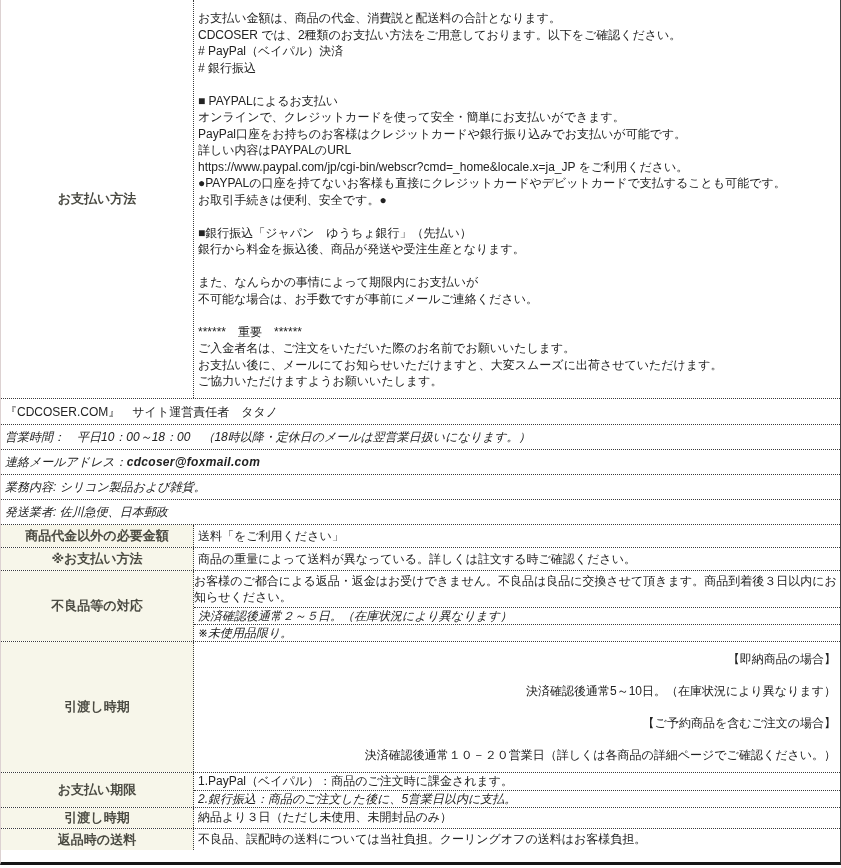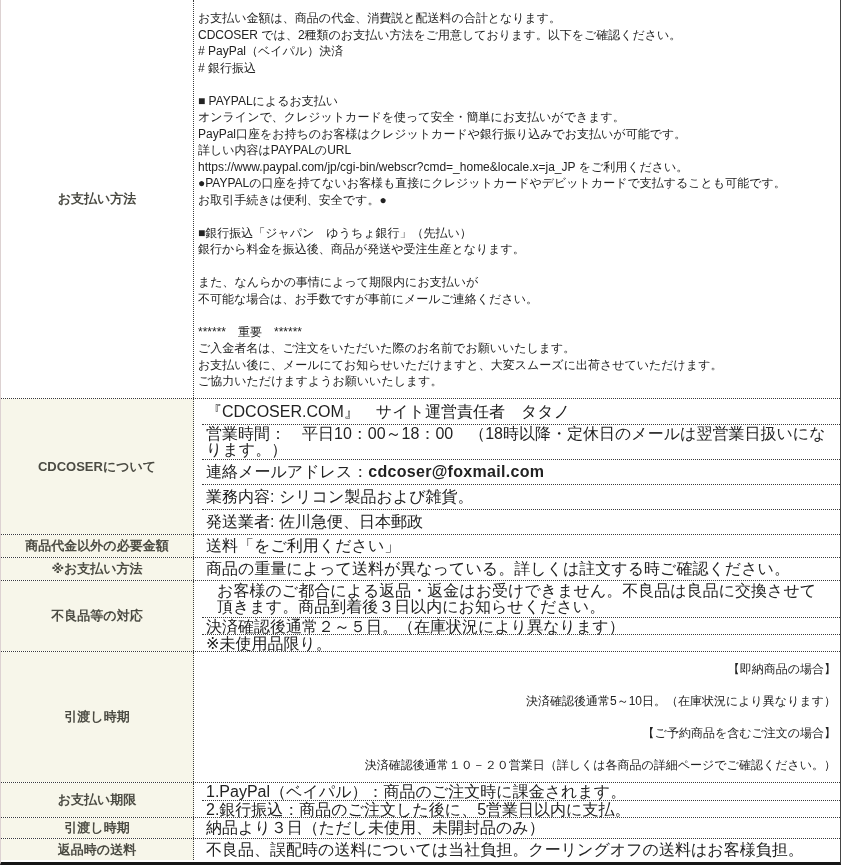--- a/index.html
+++ b/index.html
@@ -38,32 +38,31 @@
   .textblock {
     white-space:pre-wrap;
     font-size:12px;
     line-height:16.5px;
     padding:10px 4px;
     overflow:hidden;
   }
   .row.r-payment { height:398px; }
   .row.r-delivery .textblock { padding:9px 4px; line-height:16px;text-align:right; }
   .subcell {
-    font-size:16px;
+    font-size:12px;
     line-height:16px;
     padding:1px 4px;
     display:flex;
     align-items:center;
     min-height:25px;
     flex-wrap:wrap;
-    margin-left:8px;
   }
-  .subcell + .subcell { border-top:1px dotted #3a3a3a; }
+  .subcell + .subcell { border-top:1px dotted #3a3a3a;font-style:italic; }
   .subcell.tight { min-height:17px; padding:0 4px; line-height:15px; }
-  .subcell.first-tall { min-height:36px; display:block; padding:2px 15px 1px; }
+  .subcell.first-tall { min-height:36px; display:block; padding:2px 0 1px; }
   .subcell.single { min-height:22px; }
   .email { font-weight:bold; letter-spacing:0.3px; }
 </style>
 </head>
 <body>
 
 <div class="policy-table">
 
   <section class="row r-payment">
     <div class="label-cell white">お支払い方法</div>
@@ -88,21 +87,20 @@
 不可能な場合は、お手数ですが事前にメールご連絡ください。
 
 ******　重要　******
 ご入金者名は、ご注文をいただいた際のお名前でお願いいたします。
 お支払い後に、メールにてお知らせいただけますと、大変スムーズに出荷させていただけます。
 ご協力いただけますようお願いいたします。</div>
     </div>
   </section>
 
   <section class="row">
-    <div class="label-cell">CDCOSERについて</div>
     <div class="content">
       <div class="subcell">『CDCOSER.COM』　サイト運営責任者　タタノ</div>
       <div class="subcell">営業時間：　平日10：00～18：00　（18時以降・定休日のメールは翌営業日扱いになります。）</div>
       <div class="subcell">
         <span>連絡メールアドレス：</span>
           <span class="email">cdcoser@foxmail.com</span>
       </div>
       <div class="subcell">業務内容: シリコン製品および雑貨。</div>
       <div class="subcell">発送業者: 佐川急便、日本郵政</div>
     </div>

